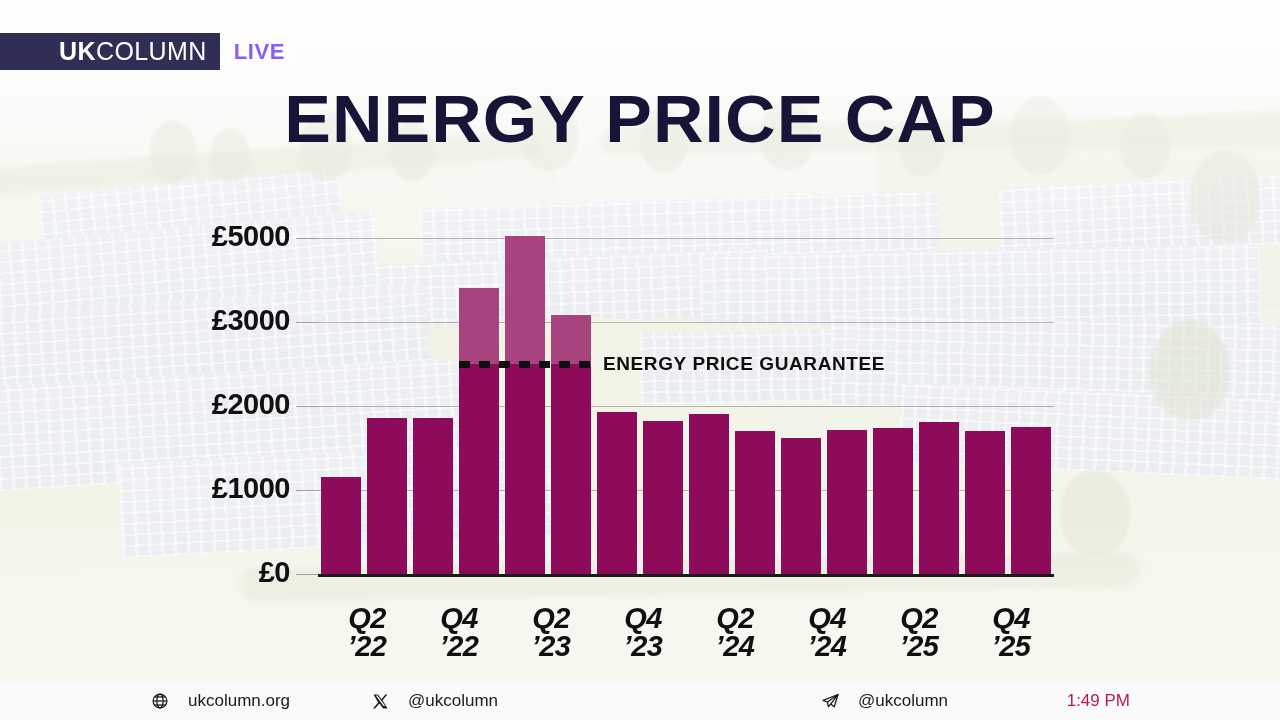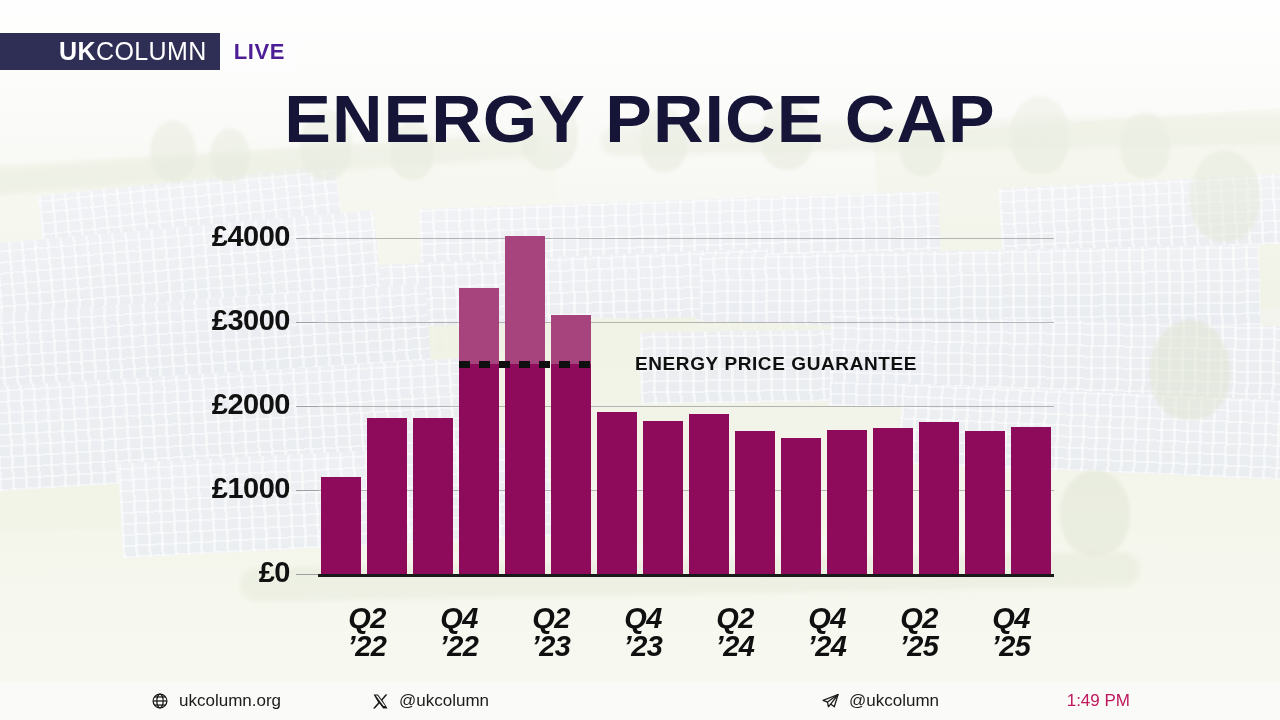--- a/index.html
+++ b/index.html
@@ -60,21 +60,21 @@
 
   
   .brandbar{ position:absolute; left:0; top:33px; display:flex; align-items:stretch; height:37px; z-index:6; }
   .brand-logo{
     background:#2f2f55; color:#fff; display:flex; align-items:center;
     padding:0 13px 0 11px; letter-spacing:.4px;
   }
   .brand-logo .uk{ font-weight:700; font-size:25px; line-height:1;margin-left:48px; }
   .brand-logo .column{ font-weight:400; font-size:25px; line-height:1; }
   .brand-live{
-    background:#fdfdfd; color:#4c1d95; display:flex; align-items:center;
+    background:#fdfdfd; color:#8b5cf6; display:flex; align-items:center;
     padding:0 14px; font-weight:700; font-size:22px; letter-spacing:.6px;
   }
 
   
   .title{
     position:absolute; left:0; right:0; top:86px; text-align:center; z-index:6;
     font-family:"Liberation Sans", sans-serif;
     font-weight:700; font-style:normal;
     font-size:66px; line-height:1;
     letter-spacing:1px;
@@ -122,21 +122,21 @@
   }
   .xlab span{ display:block; }
 
   
   .footer{
     position:absolute; left:0; bottom:0; width:1280px; height:38px; z-index:7;
     background:#fafaf8;
     display:flex; align-items:center;
     font-size:17px; color:#1b1b1b;
   }
-  .f-item{ display:flex; align-items:center; gap:9px; position:absolute; }
+  .f-item{ display:flex; align-items:center; gap:18px; position:absolute; }
   .f-item .ic{ display:flex; align-items:center; justify-content:center; width:20px; height:20px; }
   .f-time{ position:absolute; right:150px; font-size:17px; color:#be185d; }
   svg{ display:block; }
 </style>
 </head>
 <body>
 
 <div id="bg">
   <div class="bg-base"></div>
   <div class="field f1"></div>
@@ -189,21 +189,21 @@
   <div id="y-axis-labels">
       <div class="ytick" style="top: 574px;"></div>
       <div class="ylabel" style="right: 990px; top: 556px;">£0</div>
       <div class="ytick" style="top: 490px;"></div>
       <div class="ylabel" style="right: 990px; top: 472px;">£1000</div>
       <div class="ytick" style="top: 406px;"></div>
       <div class="ylabel" style="right: 990px; top: 388px;">£2000</div>
       <div class="ytick" style="top: 322px;"></div>
       <div class="ylabel" style="right: 990px; top: 304px;">£3000</div>
       <div class="ytick" style="top: 238px;"></div>
-      <div class="ylabel" style="right: 990px; top: 220px;">£4000</div>
+      <div class="ylabel" style="right: 990px; top: 220px;">£5000</div>
     </div>
   <div class="plot">
     <div id="gridlines">
         <div class="gridline" style="top: 252px;"></div>
         <div class="gridline" style="top: 168px;"></div>
         <div class="gridline" style="top: 84px;"></div>
         <div class="gridline" style="top: 0px;"></div>
       </div>
     <div class="bars" id="bars">
         <div class="bar" title="Q1 '22: £1150" style="left: 3px; width: 40px; height: 96.6px;">
@@ -252,21 +252,21 @@
           <div class="lo" style="height: 100%;"></div>
         </div>
         <div class="bar" title="Q3 '25: £1700" style="left: 647px; width: 40px; height: 142.8px;">
           <div class="lo" style="height: 100%;"></div>
         </div>
         <div class="bar" title="Q4 '25: £1750" style="left: 693px; width: 40px; height: 147px;">
           <div class="lo" style="height: 100%;"></div>
         </div>
       </div>
     <div class="epg-line" id="epg-line" style="left: 141px; width: 132px; top: 123px;"></div>
-    <div class="epg-label" id="epg-label" style="left: 285px; top: 115px; margin-left: 32px;">ENERGY PRICE GUARANTEE</div>
+    <div class="epg-label" id="epg-label" style="left: 285px; top: 115px;">ENERGY PRICE GUARANTEE</div>
     <div class="axisline"></div>
   </div>
   <div class="xlabels" id="xlabels">
       <div class="xlab" style="left: 3px; width: 92px;">
         <span>Q2</span>
         <span>’22</span>
       </div>
       <div class="xlab" style="left: 95px; width: 92px;">
         <span>Q4</span>
         <span>’22</span>

